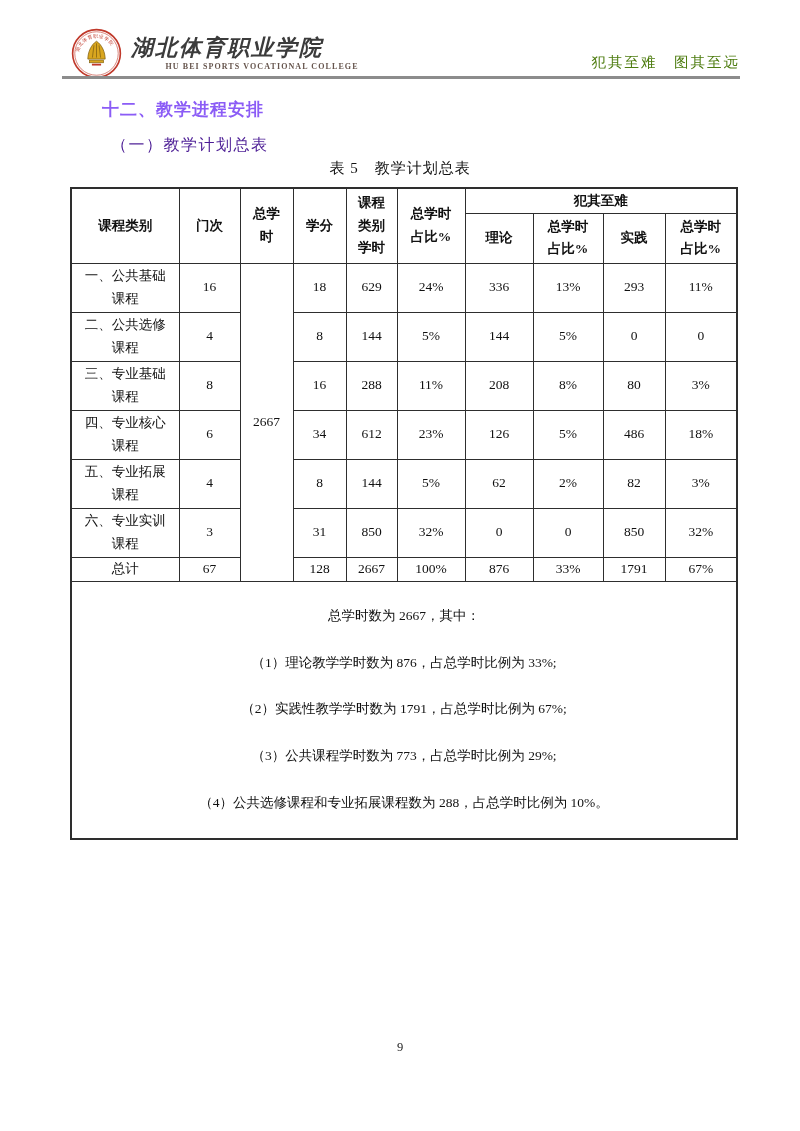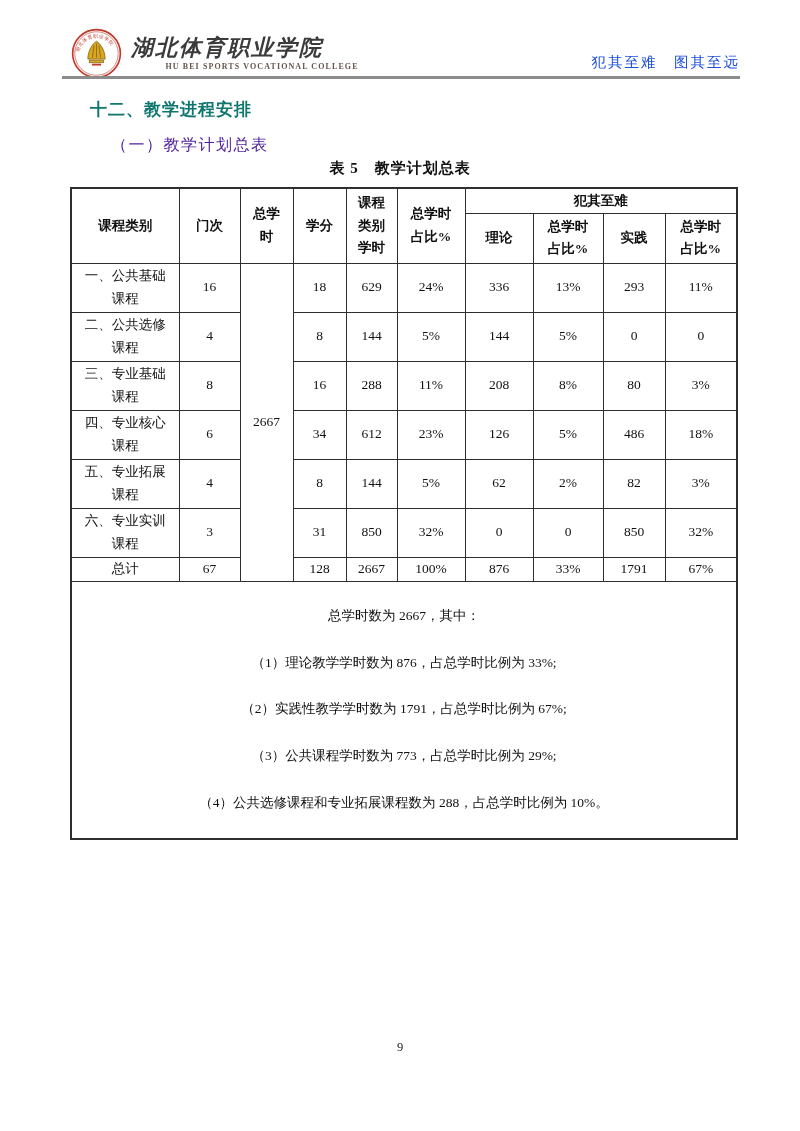--- a/index.html
+++ b/index.html
@@ -17,39 +17,39 @@
     font-style:italic; font-weight:bold; font-size:22px; letter-spacing:2px;
     color:#3b3b3b;
   }
   .school-name-en {
     position:absolute; left:132px; top:62px; width:260px;
     font-family:"Liberation Serif",serif; font-size:8px; font-weight:bold;
     letter-spacing:1.1px; color:#66554d;text-align:center;
   }
   .motto {
     position:absolute; right:60px; top:53px;
-    font-size:14.5px; color:#1d4ed8; letter-spacing:2px;
+    font-size:14.5px; color:#4d7c0f; letter-spacing:2px;
   }
   .header-rule {
     position:absolute; left:62px; top:76px; width:678px; height:3px;
     background:#8c8c8c;
   }
   
   .sec-heading {
-    position:absolute; left:90px; top:98px;
+    position:absolute; left:102px; top:98px;
     font-family:"Liberation Sans","DejaVu Sans",sans-serif;
-    font-size:17px; font-weight:bold; letter-spacing:1px; color:#0f766e;
+    font-size:17px; font-weight:bold; letter-spacing:1px; color:#8b5cf6;
   }
   .subsec-heading {
     position:absolute; left:111px; top:135px;
     font-size:16px; letter-spacing:1.5px; color:#4c1d95;
   }
   .table-caption {
     position:absolute; left:0; top:159px; width:800px; text-align:center;
-    font-size:15px; font-weight:bold; letter-spacing:1px; color:#111;
+    font-size:15px; font-weight:normal; letter-spacing:1px; color:#111;
   }
   
   table.plan {
     position:absolute; left:70px; top:187px; width:666px;
     border-collapse:collapse; table-layout:fixed;
     border:2px solid #2e2e2e;
   }
   table.plan td, table.plan th {
     border:1px solid #2e2e2e; text-align:center; vertical-align:middle;
     font-size:13.5px; line-height:1.65; white-space:pre-line;

